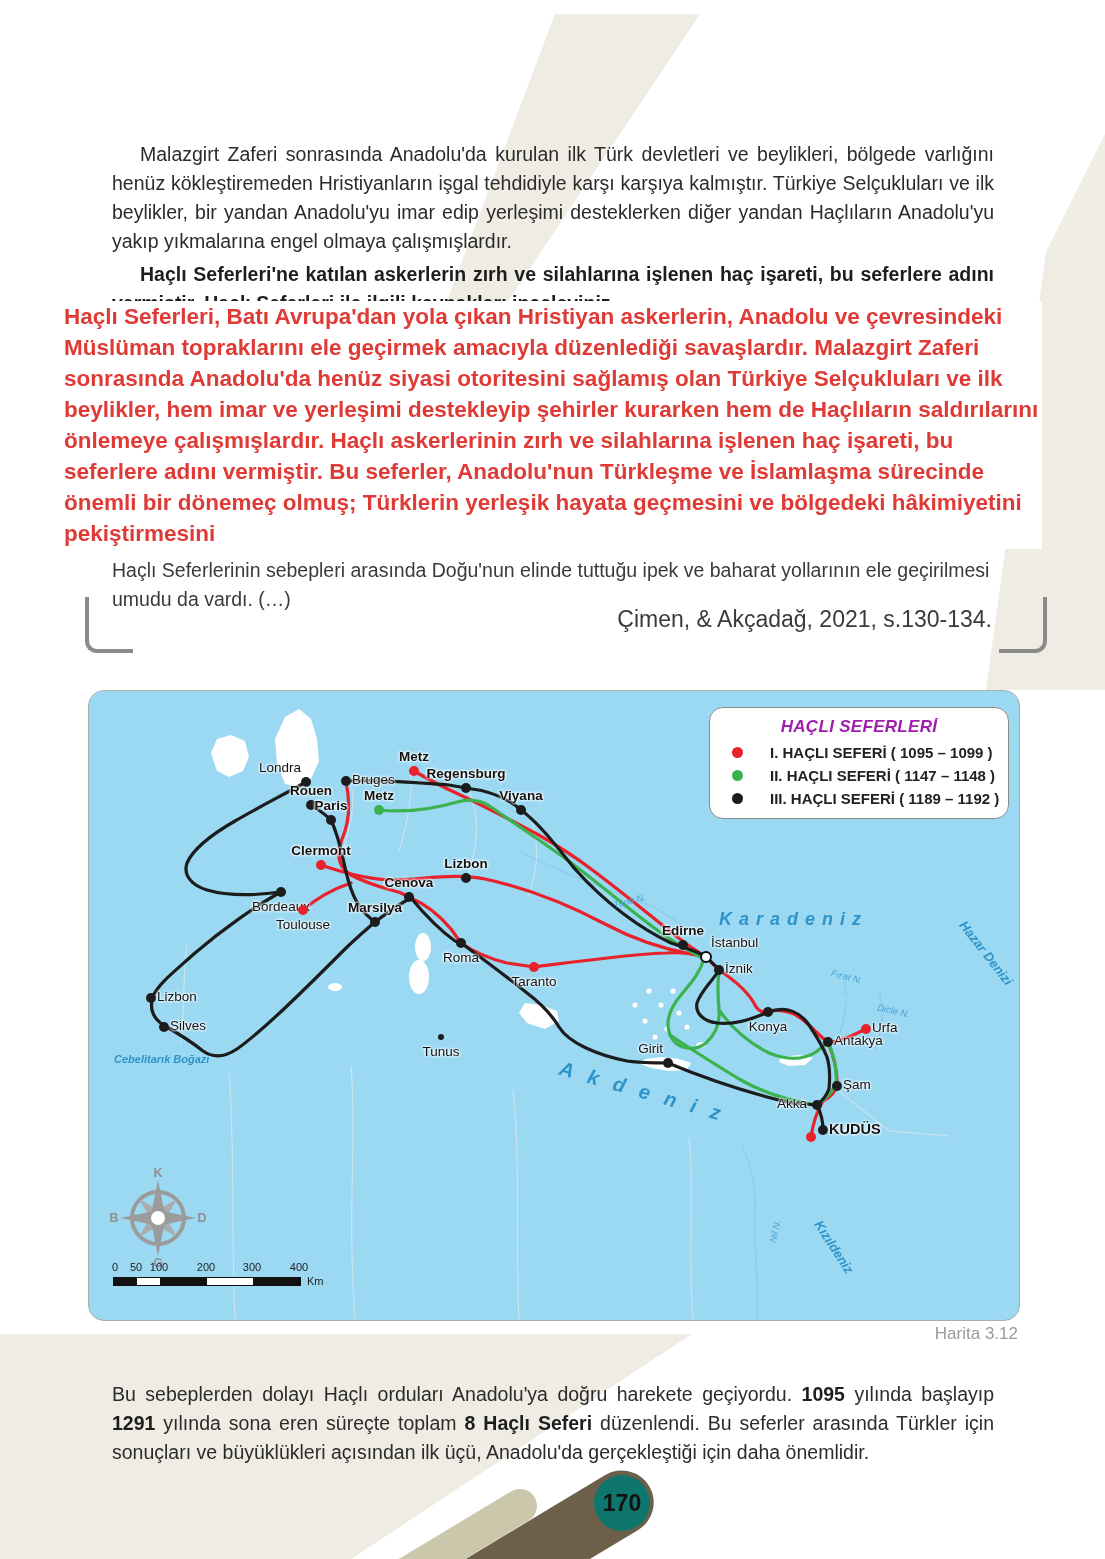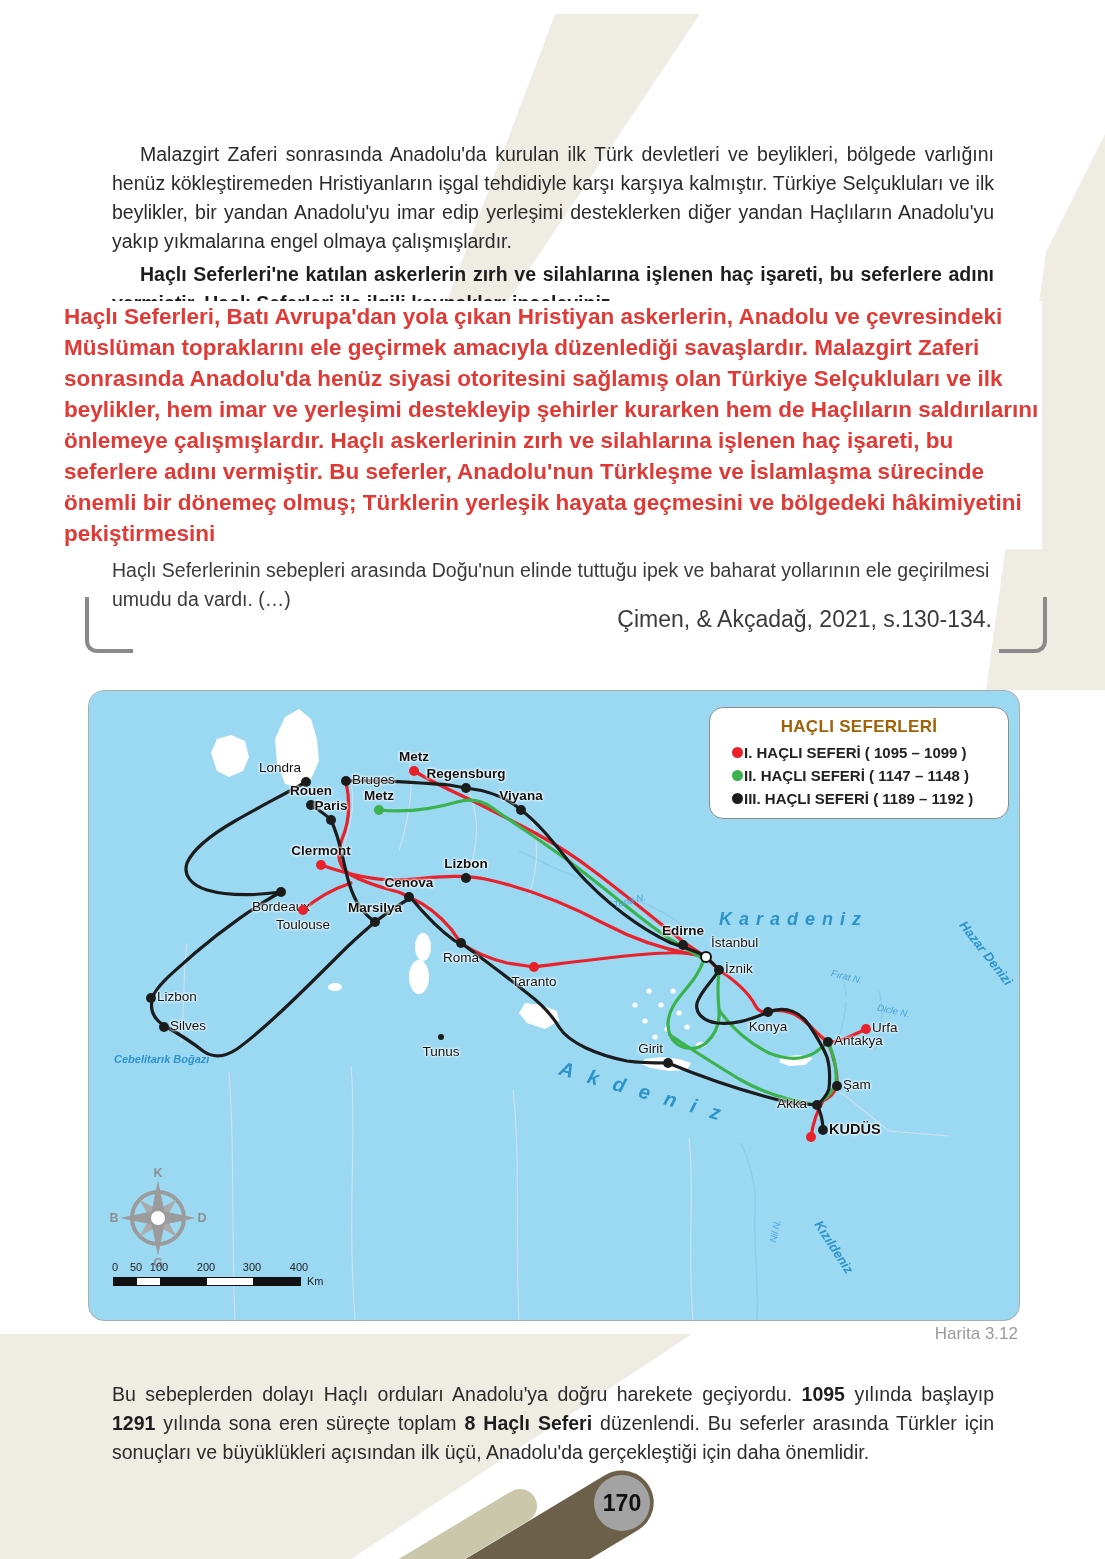--- a/index.html
+++ b/index.html
@@ -42,22 +42,22 @@
   .p-r  .t{left:6px;top:-9px;}
   .p-l  .t{right:10px;top:-9px;}
   .p-ar .t{left:5px;bottom:7px;}
   .p-al .t{right:5px;bottom:7px;}
   .city.bold{font-weight:bold;font-size:14.5px;}
   .kudus-red{position:absolute;left:717px;top:441px;width:10px;height:10px;
        border-radius:50%;background:#e8212b;z-index:4;}
 
   .legend{position:absolute;left:620px;top:16px;width:298px;height:110px;background:#fff;
        border:1.5px solid #8c8c8c;border-radius:14px;z-index:5;}
-  .legend h3{margin:9px 0 4px;text-align:center;font-size:17px;color:#a16207;letter-spacing:.3px;}
-  .legend .li{display:flex;align-items:center;gap:1px;padding:3px 0 3px 22px;
+  .legend h3{margin:9px 0 4px;text-align:center;font-size:17px;color:#a21caf;letter-spacing:.3px;font-style:italic;}
+  .legend .li{display:flex;align-items:center;gap:27px;padding:3px 0 3px 22px;
        font-size:15px;font-weight:bold;color:#222;}
   .legend .dot{width:11px;height:11px;border-radius:50%;flex:0 0 auto;}
 
   .sea{position:absolute;color:#2e93c9;font-style:italic;font-weight:bold;z-index:2;white-space:nowrap;}
   .sea.karadeniz{left:630px;top:218px;font-size:18px;letter-spacing:7px;}
   .sea.akdeniz{left:474px;top:366px;font-size:20px;letter-spacing:15px;transform:rotate(16deg);transform-origin:left top;}
   .sea.hazar{left:897px;top:262px;font-size:13px;transform:translate(-50%,-50%) rotate(52deg);}
   .sea.kizildeniz{left:745px;top:556px;font-size:13px;transform:translate(-50%,-50%) rotate(57deg);}
   .sea.cebelitarik{left:25px;top:362px;font-size:11px;}
   .riv{position:absolute;color:#4aa3d8;font-style:italic;font-weight:normal;font-size:9.5px;z-index:2;white-space:nowrap;}
@@ -77,21 +77,21 @@
        color:#9a9a9a;font-size:17px;z-index:1;}
   .para.bottom{top:1346px;z-index:2;}
   .para.bottom b{color:#1d1d1d;}
 
   .pill{position:absolute;border-radius:40px;}
   .pill.beige{left:373px;top:1511px;width:174px;height:34px;background:#cbc7ab;
        transform:rotate(-31deg);z-index:2;}
   .pill.brown{left:404px;top:1508px;width:264px;height:64px;background:#6d604b;
        transform:rotate(-31deg);z-index:3;}
   .pagenum{position:absolute;left:594px;top:1461px;width:56px;height:56px;border-radius:50%;
-       background:#a3a3a3;z-index:4;display:flex;align-items:center;justify-content:center;
+       background:#0f766e;z-index:4;display:flex;align-items:center;justify-content:center;
        font-size:23px;font-weight:bold;color:#111;}
 </style>
 </head>
 <body>
 
 <div class="page">
 
   <div class="band" style="clip-path:polygon(555px 0, 700px 0, 478px 332px, 430px 332px);"></div>
   <div class="band" style="clip-path:polygon(1105px 120px, 1105px 676px, 986px 676px, 1046px 238px);"></div>
   <div class="band" style="clip-path:polygon(0px 1320px, 692px 1320px, 330px 1559px, 0px 1559px);"></div>

